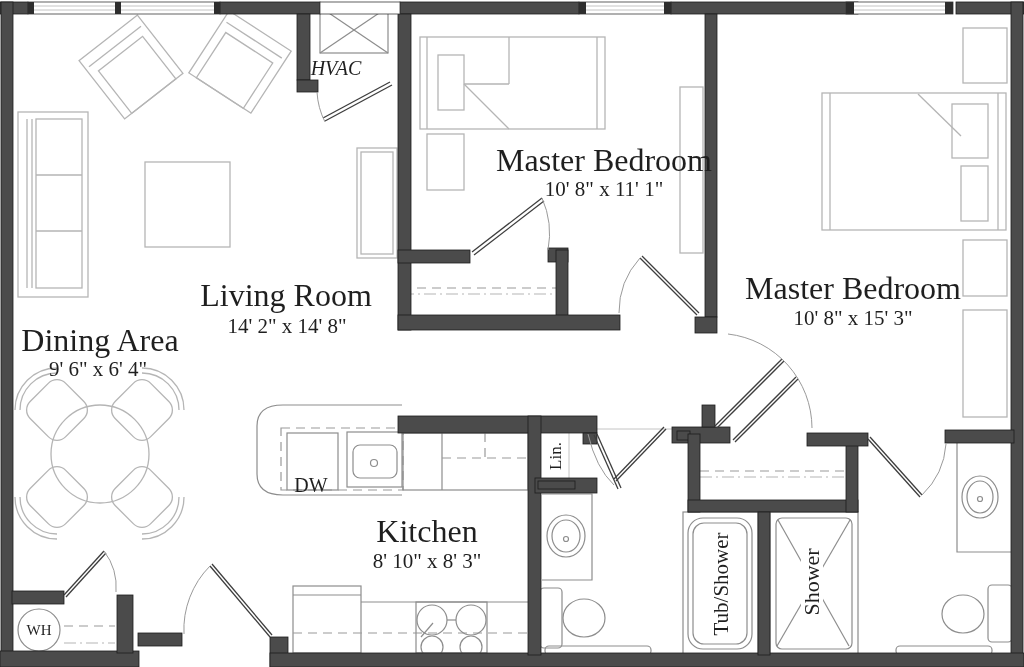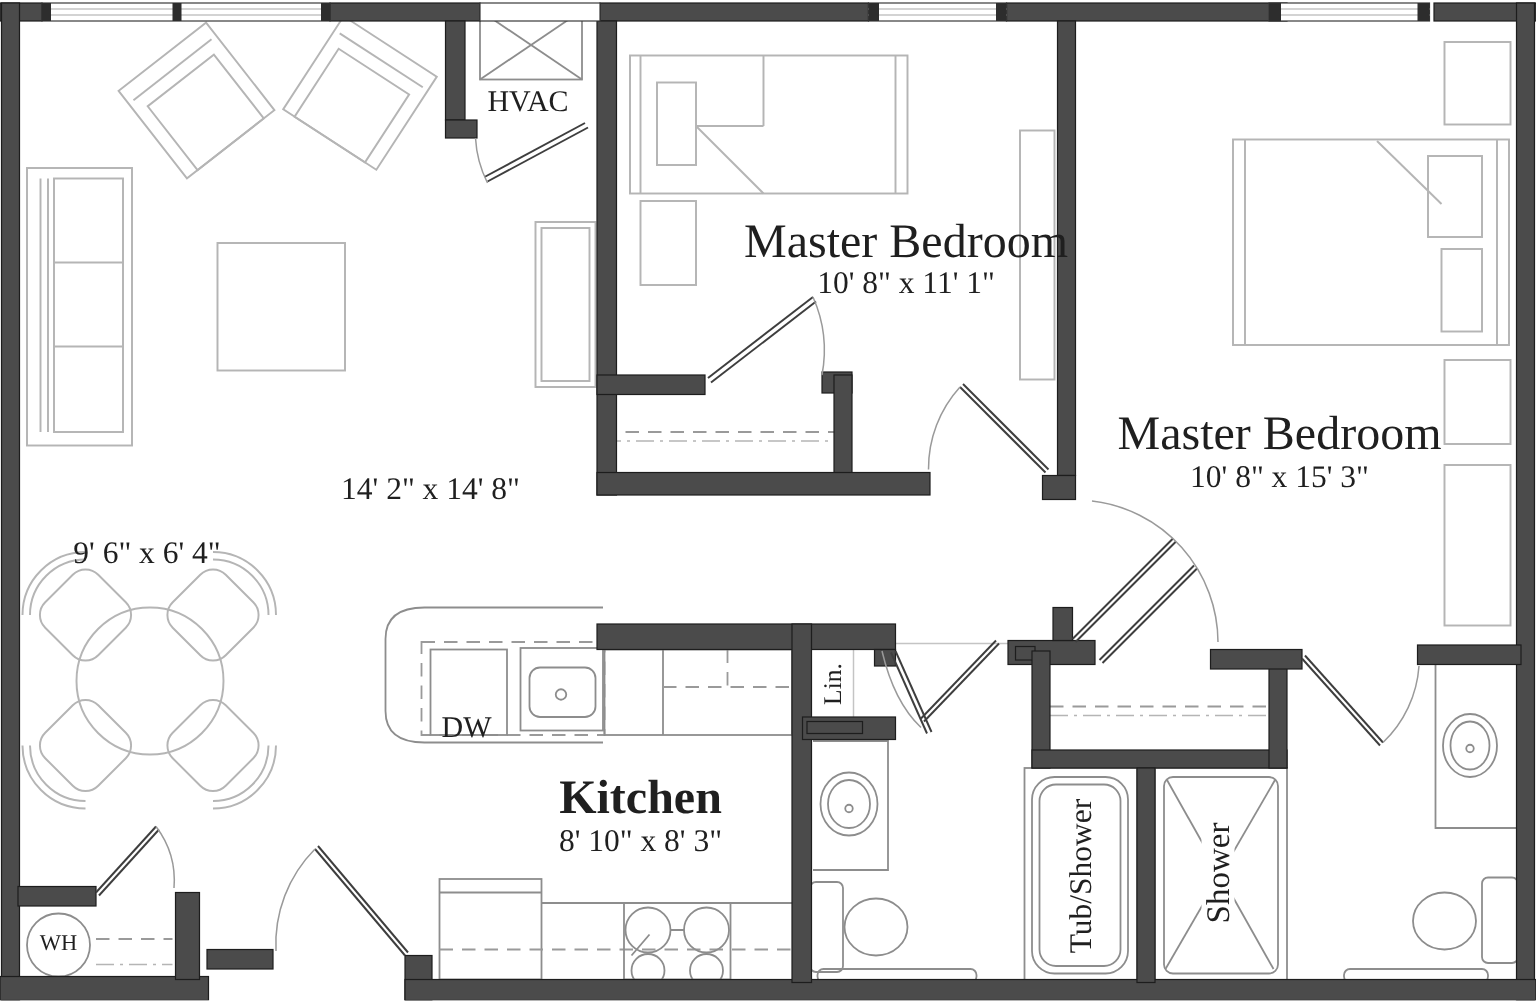--- a/index.html
+++ b/index.html
@@ -354,32 +354,34 @@
       </g>
 
       <g>
         <line class="leaf" x1="870" y1="437" x2="922" y2="495"></line>
         <line class="leaf" x1="868" y1="439" x2="920" y2="497"></line>
         <path class="d" d="M 922 495 A 78 78 0 0 0 946 444"></path>
       </g>
     </g>
   </svg>
 
+  <div class="lbl room-name" style="left:286px;top:295px;">Living Room</div>
   <div class="lbl room-dims" style="left:287px;top:326px;">14' 2" x 14' 8"</div>
 
+  <div class="lbl room-name" style="left:100px;top:340px;">Dining Area</div>
   <div class="lbl room-dims" style="left:98px;top:369px;">9' 6" x 6' 4"</div>
 
   <div class="lbl room-name" style="left:604px;top:160px;">Master Bedroom</div>
   <div class="lbl room-dims" style="left:604px;top:189px;">10' 8" x 11' 1"</div>
 
   <div class="lbl room-name" style="left:853px;top:288px;">Master Bedroom</div>
   <div class="lbl room-dims" style="left:853px;top:318px;">10' 8" x 15' 3"</div>
 
-  <div class="lbl room-name" style="left:427px;top:531px;font-weight:bold;">Kitchen</div>
+  <div class="lbl room-name" style="left:427px;top:531px;">Kitchen</div>
   <div class="lbl room-dims" style="left:427px;top:561px;">8' 10" x 8' 3"</div>
 
-  <div class="lbl fix-lbl" style="left:352px;top:68px;">HVAC</div>
+  <div class="lbl fix-lbl" style="left:336px;top:68px;font-style:italic;">HVAC</div>
   <div class="lbl fix-lbl" style="left:311px;top:463px;margin-top:22px;">DW</div>
   <div class="lbl vert lin-lbl" style="left:555px;top:456px;">Lin.</div>
   <div class="lbl vert tub-lbl" style="left:721px;top:584px;">Tub/Shower</div>
   <div class="lbl vert shower-lbl" style="left:812px;top:582px;">Shower</div>
   <div class="lbl wh-lbl" style="left:39px;top:630px;">WH</div>
 </div>
 
 </body></html>

